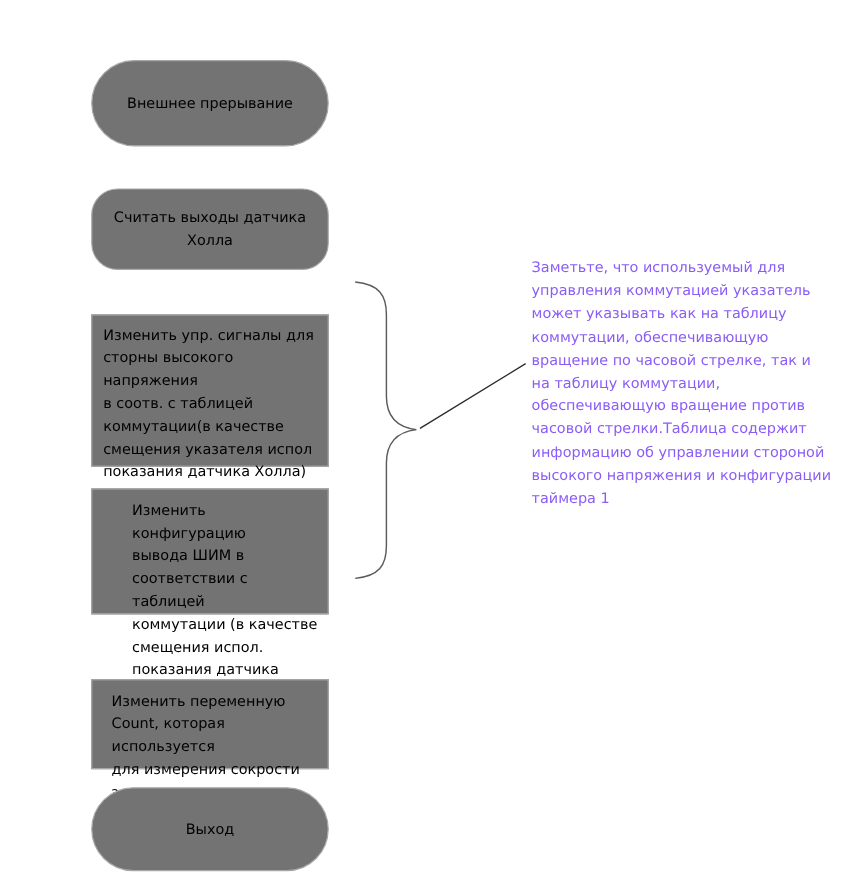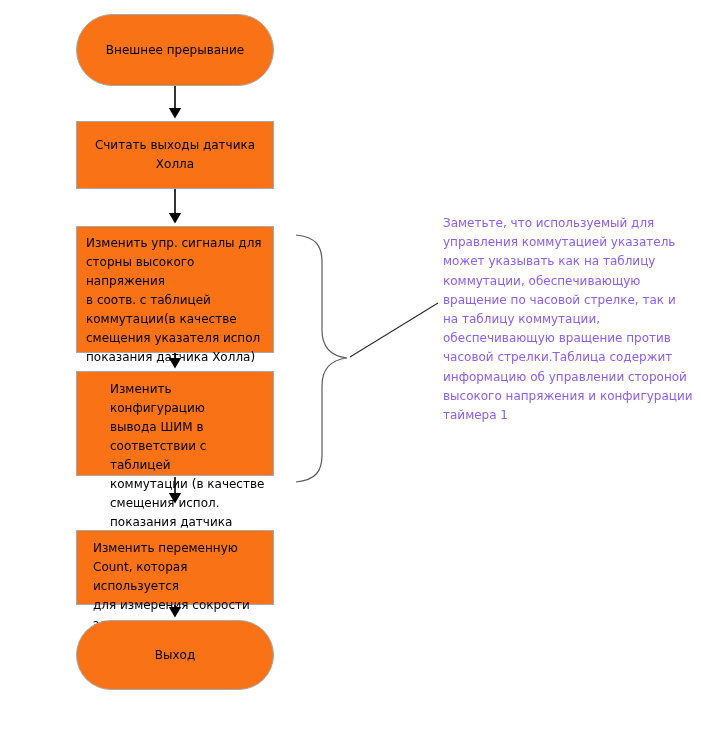--- a/index.html
+++ b/index.html
@@ -20,25 +20,26 @@
     position: absolute;
     left: 0; top: 0;
     width: 701px;
     height: 740px;
   }
 
   .node {
     position: absolute;
     box-sizing: border-box;
     border: 1px solid #a8a8a8;
-    background: #f97316;
+    background: #737373;
     font-size: 12px;
     line-height: 19px;
     color: #000000;
     white-space: pre-line;
+    margin-top: 36px;
   }
 
   .node.terminal {
     border-radius: 40px;
     display: flex;
     align-items: center;
     justify-content: center;
     text-align: center;
   }
 
@@ -52,21 +53,21 @@
   .node.process-left {
     display: block;
     text-align: left;
   }
 
   
   #node-start {
     left: 76px; top: 14px; width: 198px; height: 72px;
   }
   #node-read-hall {
-    left: 76px; top: 121px; width: 198px; height: 68px;
+    left: 76px; top: 121px; width: 198px; height: 68px; border-radius: 22px;
   }
   #node-highside {
     left: 76px; top: 226px; width: 198px; height: 127px;
     padding: 7px 6px 0 9px;
   }
   #node-pwm {
     left: 76px; top: 371px; width: 198px; height: 105px;
     padding: 8px 6px 0 33px;
   }
   #node-count {

